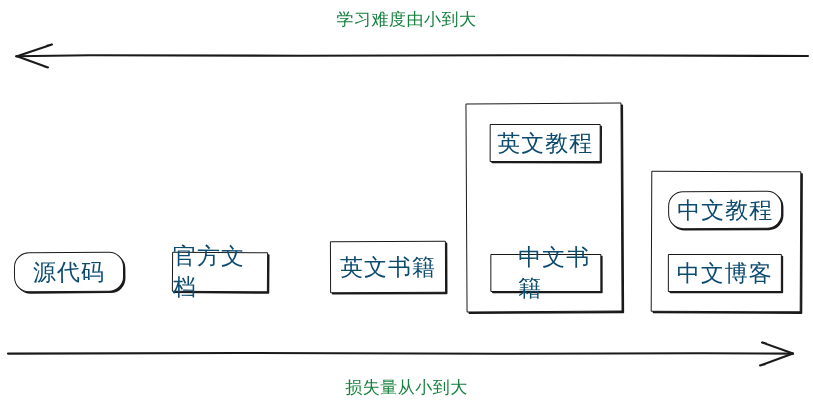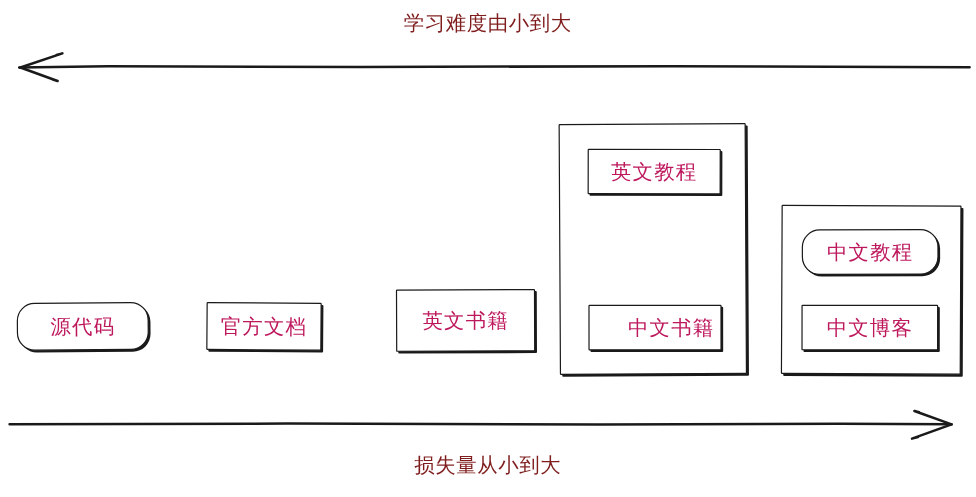--- a/index.html
+++ b/index.html
@@ -22,21 +22,21 @@
     top: 0;
     width: 813px;
     height: 414px;
   }
 
   
   .axis-label {
     position: absolute;
     font-size: 17px;
     letter-spacing: 0.5px;
-    color: #7f1d1d;
+    color: #15803d;
     white-space: nowrap;
     text-align: center;
   }
   #top-axis-label {
     left: 0;
     top: 8px;
     width: 813px;
   }
   #bottom-axis-label {
     left: 0;
@@ -47,23 +47,23 @@
   
   .node {
     position: absolute;
     box-sizing: border-box;
     background: #ffffff;
     border: 1.6px solid #1a1a1a;
     border-radius: 1px;
     display: flex;
     align-items: center;
     justify-content: center;
-    font-size: 17px;
+    font-size: 23px;
     letter-spacing: 1px;
-    color: #be185d;
+    color: #0c4a6e;
     box-shadow: 1.6px 1.6px 0 -0.2px #1a1a1a;
   }
   .node.skew-a { transform: rotate(-0.45deg); border-radius: 15px; }
   .node.skew-b { transform: rotate(0.4deg); }
   .node.skew-c { transform: rotate(-0.2deg); }
   .node.skew-d { transform: rotate(0.25deg); padding-left: 27px; }
 
   
   .group {
     position: absolute;

